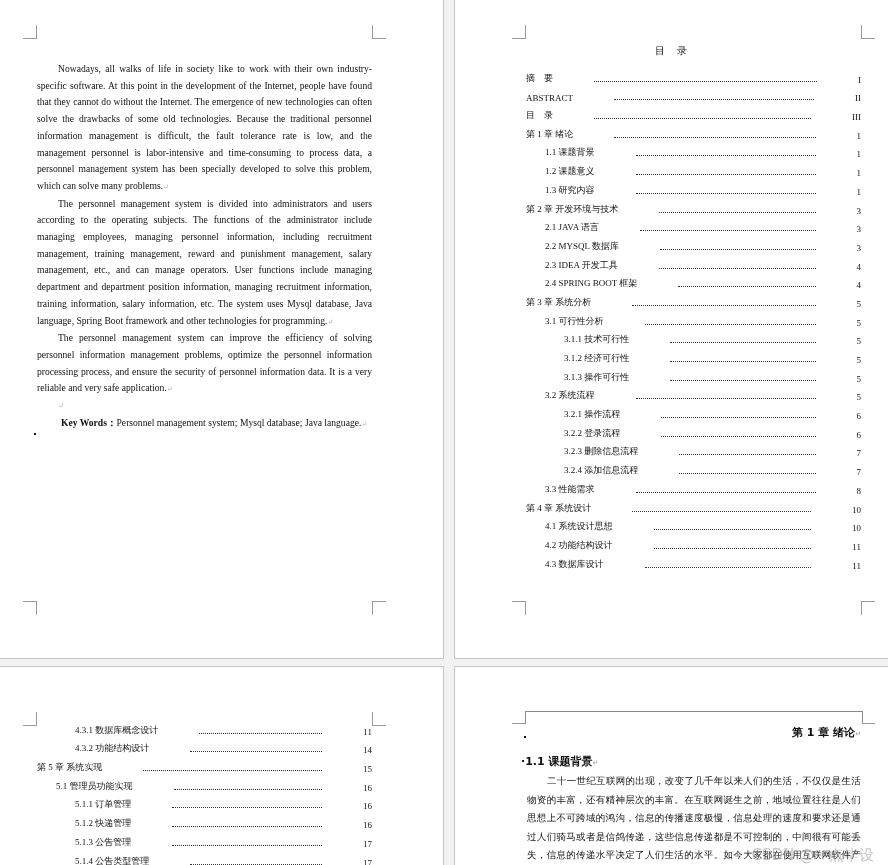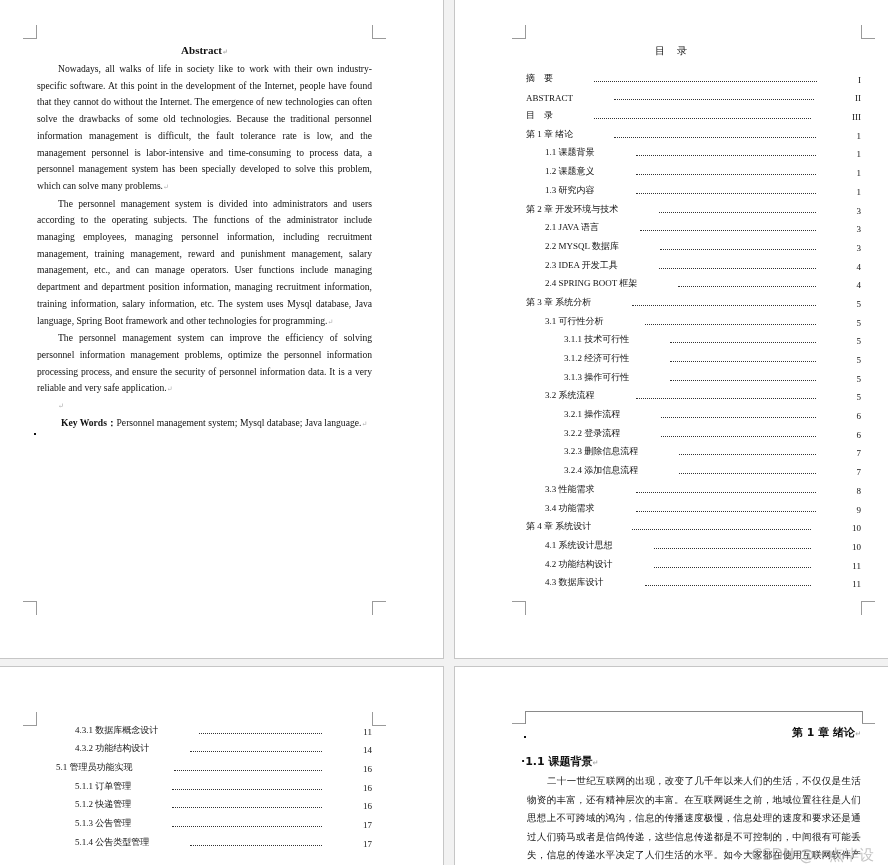--- a/index.html
+++ b/index.html
@@ -82,21 +82,20 @@
 </style>
 </head>
 <body>
 
 <div class="page" id="page1">
   <div class="corner c-tl" style="left:23px;top:25px;"></div>
   <div class="corner c-tr" style="left:372px;top:25px;"></div>
   <div class="corner c-bl" style="left:23px;top:601px;"></div>
   <div class="corner c-br" style="left:372px;top:601px;"></div>
 
-  <div class="abs-title"><span>Abstract</span><span class="para-mark">↵</span></div>
   <div class="abs-body">
     <p><span>Nowadays, all walks of life in society like to work with their own industry-specific software. At this point in the development of the Internet, people have found that they cannot do without the Internet. The emergence of new technologies can often solve the drawbacks of some old technologies. Because the traditional personnel information management is difficult, the fault tolerance rate is low, and the management personnel is labor-intensive and time-consuming to process data, a personnel management system has been specially developed to solve this problem, which can solve many problems.</span><span class="para-mark">↵</span></p>
     <p><span>The personnel management system is divided into administrators and users according to the operating subjects. The functions of the administrator include managing employees, managing personnel information, including recruitment management, training management, reward and punishment management, salary management, etc., and can manage operators. User functions include managing department and department position information, managing recruitment information, training information, salary information, etc. The system uses Mysql database, Java language, Spring Boot framework and other technologies for programming.</span><span class="para-mark">↵</span></p>
     <p><span>The personnel management system can improve the efficiency of solving personnel information management problems, optimize the personnel information processing process, and ensure the security of personnel information data. It is a very reliable and very safe application.</span><span class="para-mark">↵</span></p>
     <div class="empty-line">↵</div>
     <p class="keywords"><b>Key Words：</b><span>Personnel management system; Mysql database; Java language.</span><span class="para-mark">↵</span></p>
   </div>
   <div class="bullet" style="left:34px;top:433px;"></div>
 </div>
 
@@ -215,25 +214,20 @@
       <div class="toc-row lvl-3">
         <span class="lbl">3.2.4  添加信息流程</span>
         <span class="dots"></span>
         <span class="pg">7</span>
       </div>
       <div class="toc-row lvl-2">
         <span class="lbl">3.3  性能需求</span>
         <span class="dots"></span>
         <span class="pg">8</span>
       </div>
-      <div class="toc-row lvl-2">
-        <span class="lbl">3.4  功能需求</span>
-        <span class="dots"></span>
-        <span class="pg">9</span>
-      </div>
       <div class="toc-row lvl-1">
         <span class="lbl">第 4 章  系统设计</span>
         <span class="dots"></span>
         <span class="pg">10</span>
       </div>
       <div class="toc-row lvl-2">
         <span class="lbl">4.1  系统设计思想</span>
         <span class="dots"></span>
         <span class="pg">10</span>
       </div>
@@ -256,20 +250,25 @@
   <div class="toc" id="toc3" style="left:37px;width:335px;top:51px;">
       <div class="toc-row lvl-3">
         <span class="lbl">4.3.1  数据库概念设计</span>
         <span class="dots"></span>
         <span class="pg">11</span>
       </div>
       <div class="toc-row lvl-3">
         <span class="lbl">4.3.2  功能结构设计</span>
         <span class="dots"></span>
         <span class="pg">14</span>
+      </div>
+      <div class="toc-row lvl-1">
+        <span class="lbl">第 5 章  系统实现</span>
+        <span class="dots"></span>
+        <span class="pg">15</span>
       </div>
       <div class="toc-row lvl-2">
         <span class="lbl">5.1  管理员功能实现</span>
         <span class="dots"></span>
         <span class="pg">16</span>
       </div>
       <div class="toc-row lvl-3">
         <span class="lbl">5.1.1  订单管理</span>
         <span class="dots"></span>
         <span class="pg">16</span>

